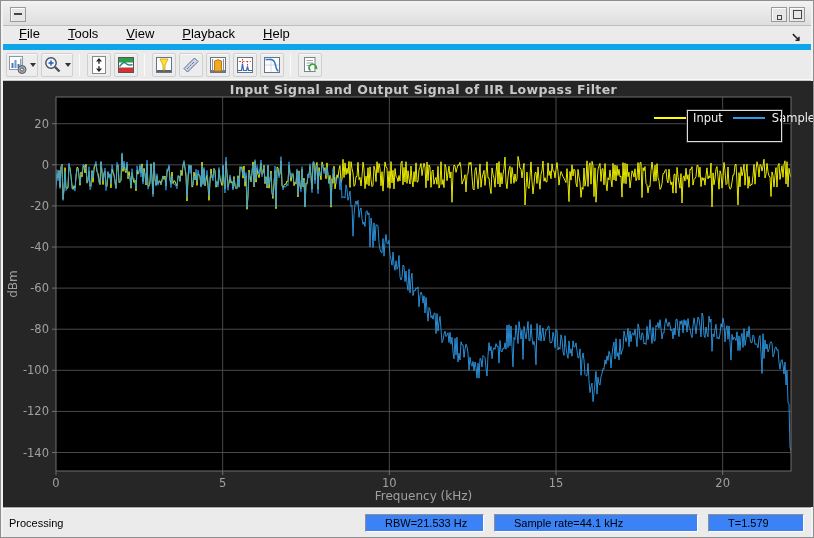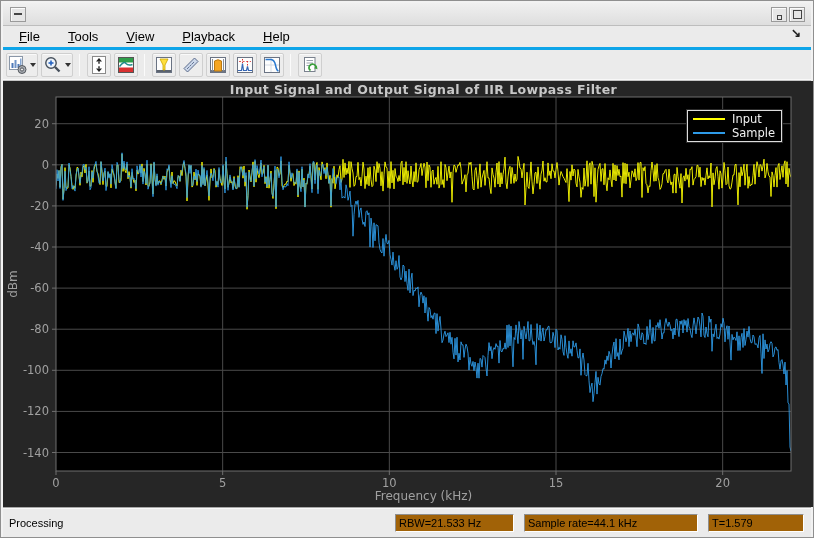--- a/index.html
+++ b/index.html
@@ -17,54 +17,54 @@
   .title-text{position:absolute;left:0;right:0;text-align:center;font-size:12px;color:#111;}
   .sysbtn{width:16px;height:15px;border:1px solid #9a9a9a;background:#e6e6e6;
     box-shadow:inset 1px 1px 0 #fbfbfb;display:flex;align-items:center;justify-content:center;}
   .sysbtn.left{margin-left:7px;}
   .winctl{position:absolute;right:6px;top:4px;display:flex;gap:2px;}
   .dash{width:8px;height:2px;background:#444;}
   .minsq{width:5px;height:5px;border:1px solid #444;margin-top:6px;}
   .maxsq{width:9px;height:9px;border:1px solid #444;}
   
   .menubar{position:absolute;left:2px;top:25px;right:2px;height:24px;background:#ebebeb;
-    border-bottom:3px solid #0ea5e9;display:flex;align-items:flex-start;font-size:13px;color:#000;}
+    border-bottom:6px solid #0ea5e9;display:flex;align-items:flex-end;font-size:13px;color:#000;}
   .menu-item{padding:3px 8px;margin-left:12px;cursor:default;}
   .menu-item:first-child{margin-left:8px;}
   .mn{text-decoration:underline;}
   .menu-overflow{position:absolute;right:10px;font-size:12px;font-weight:bold;color:#222;}
   
   .toolbar{position:absolute;left:2px;top:49px;right:2px;height:31px;background:#ebebeb;
     border-bottom:1px solid #c6c6c6;box-shadow:inset 0 -1px 0 #f8f8f8;
     display:flex;align-items:center;}
   .tbtn{height:24px;min-width:24px;margin-left:3px;border:1px solid #cfcfcf;border-radius:2px;
     background:#ededed;box-shadow:inset 0 1px 0 #fafafa;
     display:flex;align-items:center;justify-content:center;padding:0 1px;}
   .tbtn svg{display:block;}
   .caret{width:0;height:0;border-left:3.5px solid transparent;border-right:3.5px solid transparent;
     border-top:4px solid #333;margin-left:2px;}
   .tsep{width:1px;height:22px;background:#b8b8b8;border-right:1px solid #fbfbfb;margin:0 4px 0 6px;}
   
   .plot-panel{position:absolute;left:2px;top:80px;width:810px;height:426px;background:#262626;}
   .plot-panel svg text{font-family:"DejaVu Sans",sans-serif;}
   .legend{position:absolute;left:684px;top:29px;width:95px;height:32px;background:#000;
-    border:1px solid #dcdcdc;outline:1px solid #2a2a2a;display:flex;flex-direction:column;justify-content:center;}
+    border:1px solid #dcdcdc;outline:1px solid #2a2a2a;display:flex;flex-direction:row;justify-content:center;}
   .leg-row{display:flex;align-items:center;height:14px;padding:0 5px;}
   .leg-line{width:32px;height:2px;margin-right:7px;flex:0 0 auto;}
   .leg-label{font-family:"DejaVu Sans",sans-serif;font-size:11.5px;color:#f0f0f0;line-height:14px;}
   
   .statusbar{position:absolute;left:2px;top:506px;right:2px;height:30px;background:#ebebeb;
     border-top:1px solid #a8a8a8;box-shadow:inset 0 1px 0 #f9f9f9;
     display:flex;align-items:center;font-size:11px;color:#000;}
   .status-left{padding-left:6px;flex:1 1 auto;}
   .status-panels{display:flex;align-items:center;gap:10px;margin-right:7px;}
-  .spanel{border:1px solid;border-color:#8f8f8f #ffffff #ffffff #8f8f8f;background:#a16207;
-    padding:2px 3px;white-space:nowrap;}
+  .spanel{border:1px solid;border-color:#8f8f8f #ffffff #ffffff #8f8f8f;background:#3b82f6;
+    padding:2px 19px;white-space:nowrap;}
   .spanel.rbw{width:119px;}
-  .spanel.fs{width:174px;}
+  .spanel.fs{width:204px;}
   .spanel.t{width:96px;}
 </style>
 </head>
 <body>
 
 <div class="window">
 
   <div class="titlebar">
     <div class="sysbtn left">
       <div class="dash"></div>

